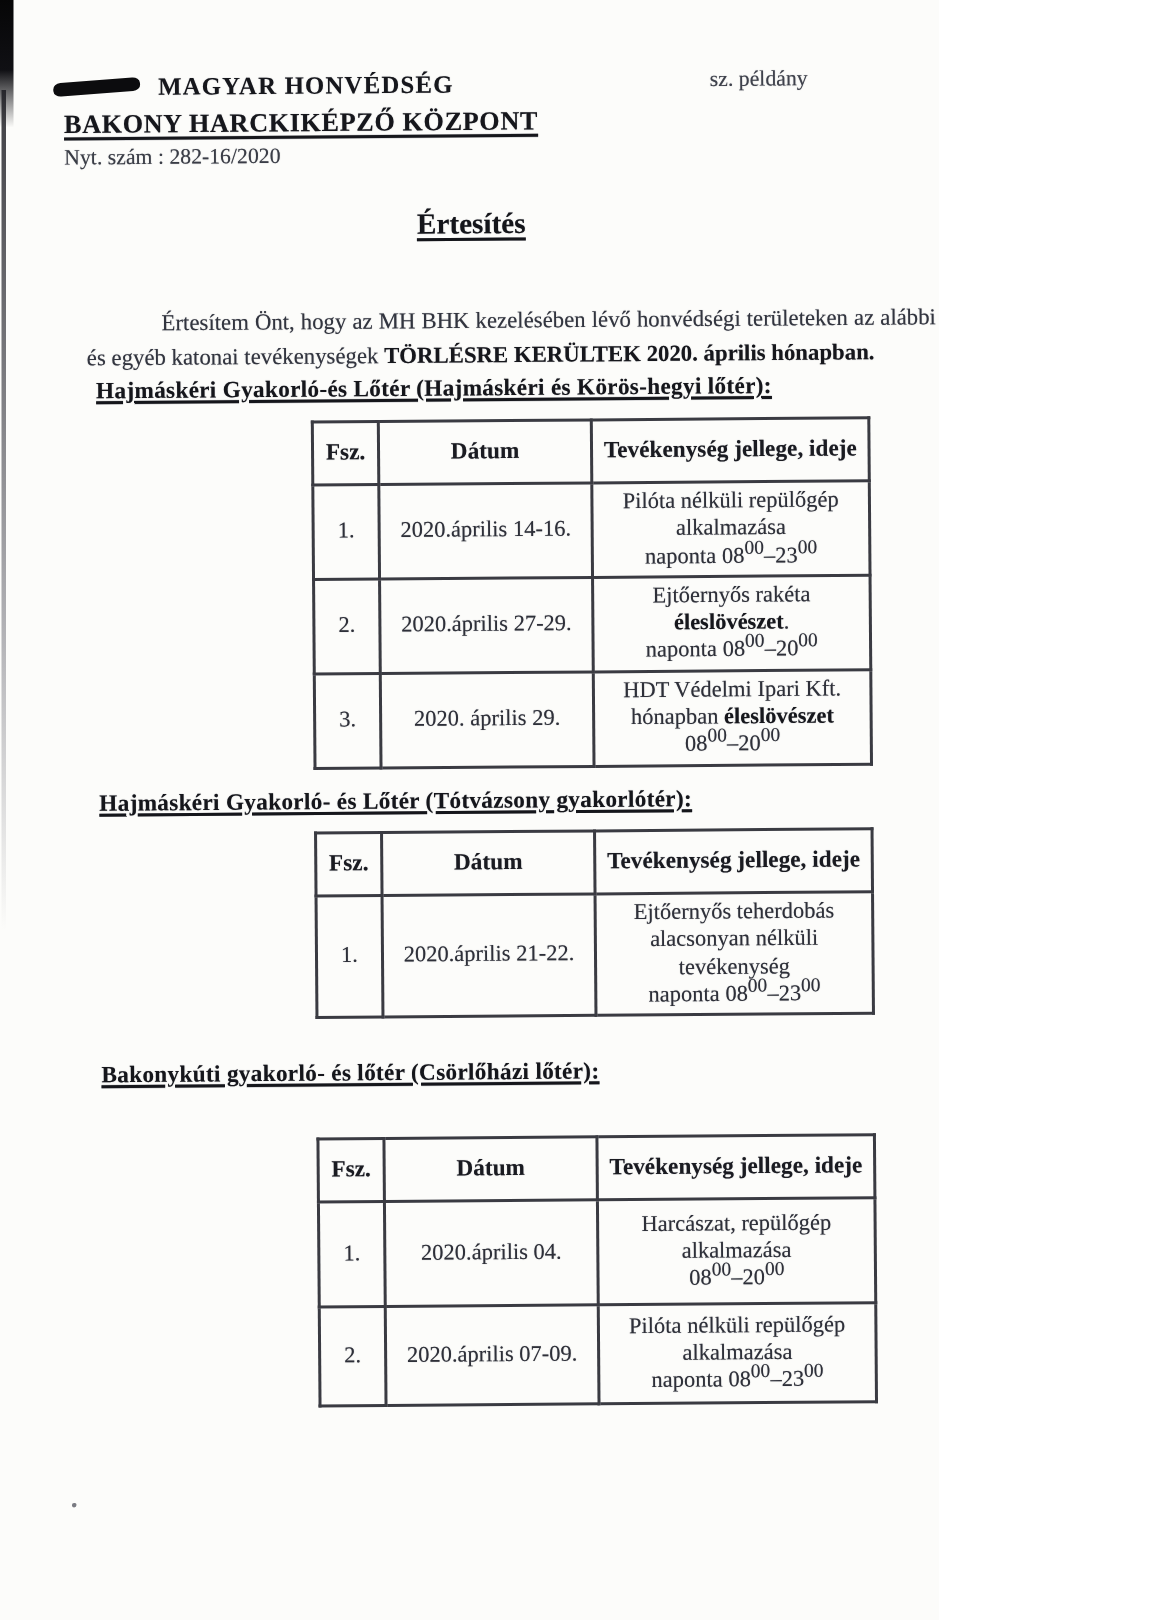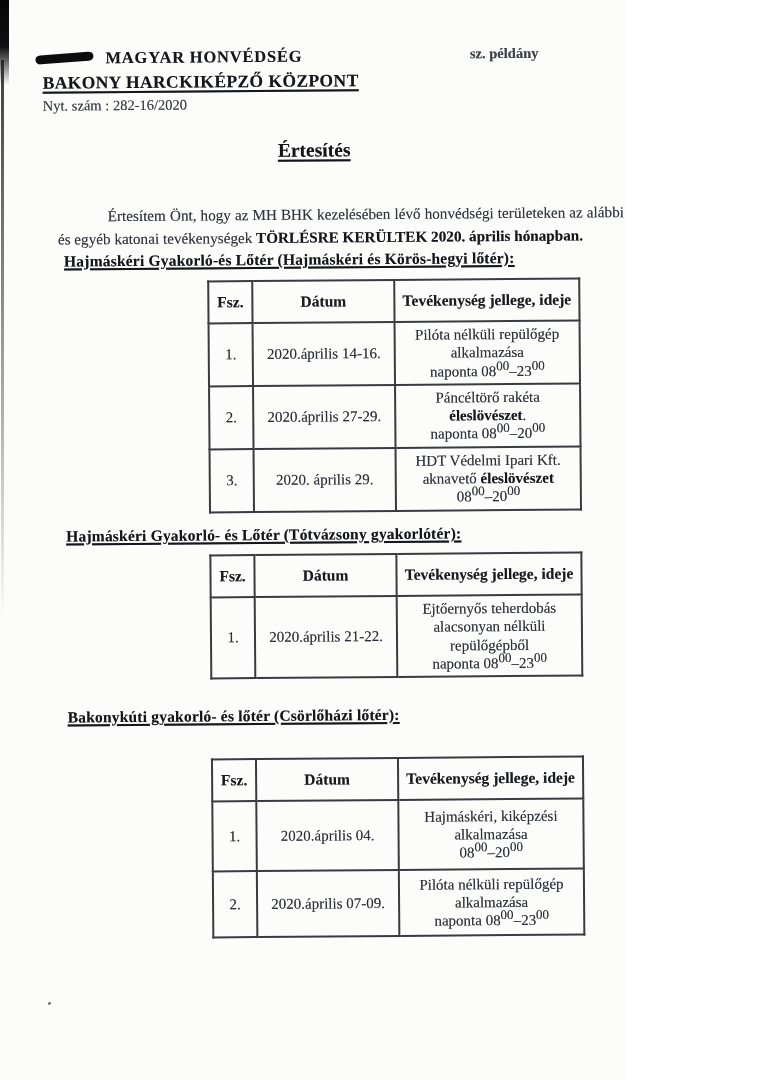--- a/index.html
+++ b/index.html
@@ -11,21 +11,21 @@
     text-shadow:0 0 .6px rgba(35,38,52,.5);
   }
   .content{position:absolute;inset:0;transform:rotate(-0.45deg);transform-origin:385px 0;}
 
   
   .header-block{position:absolute;top:46px;left:42px;}
   .org-line1{font-weight:bold;font-size:16.5px;letter-spacing:.8px;padding-left:63px;color:#16171c;}
   .org-line2{font-weight:bold;font-size:17.5px;letter-spacing:.4px;color:#16171c;margin-top:4px;
              text-decoration:underline;text-decoration-thickness:2px;text-underline-offset:3px;}
   .reg{font-size:14.5px;margin-top:4px;color:#3a3d46;}
-  .copy-note{position:absolute;top:46px;right:88px;font-size:14.5px;color:#3f424c;font-weight:bold;}
+  .copy-note{position:absolute;top:46px;right:88px;font-size:14.5px;color:#3f424c;}
 
   
   .doc-title{position:absolute;top:139px;left:0;width:100%;text-align:center;
     font-size:19.5px;font-weight:bold;color:#14151a;
     text-decoration:underline;text-decoration-thickness:2px;text-underline-offset:3px;}
 
   
   .intro{position:absolute;top:188px;left:56px;width:658px;
     font-size:15.2px;line-height:1.5;text-align:justify;text-indent:50px;color:#32353f;}
   .b{font-weight:bold;color:#16171c;}
@@ -106,31 +106,31 @@
             <td class="c-activity">
               <div class="line"><span>Pilóta nélküli repülőgép</span></div>
               <div class="line"><span>alkalmazása</span></div>
               <div class="line"><span>naponta 08</span><sup>00</sup><span>–23</span><sup>00</sup></div>
             </td>
           </tr>
           <tr>
             <td class="c-fsz">2.</td>
             <td class="c-datum">2020.április 27-29.</td>
             <td class="c-activity">
-              <div class="line"><span>Páncéltörő rakéta</span></div>
+              <div class="line"><span>Ejtőernyős rakéta</span></div>
               <div class="line"><span class="b">éleslövészet</span><span>.</span></div>
               <div class="line"><span>naponta 08</span><sup>00</sup><span>–20</span><sup>00</sup></div>
             </td>
           </tr>
           <tr>
             <td class="c-fsz">3.</td>
             <td class="c-datum">2020. április 29.</td>
             <td class="c-activity">
               <div class="line"><span>HDT Védelmi Ipari Kft.</span></div>
-              <div class="line"><span>aknavető </span><span class="b">éleslövészet</span></div>
+              <div class="line"><span>hónapban </span><span class="b">éleslövészet</span></div>
               <div class="line"><span>08</span><sup>00</sup><span>–20</span><sup>00</sup></div>
             </td>
           </tr>
         </tbody>
     </table>
 
     <div class="h-section h-sec-1">Hajmáskéri Gyakorló- és Lőtér (Tótvázsony gyakorlótér):</div>
     <table class="tbl tbl-1">
       <colgroup>
           <col style="width:44px">
@@ -144,21 +144,21 @@
           <th>Tevékenység jellege, ideje</th>
         </tr>
       </thead>
       <tbody>
           <tr>
             <td class="c-fsz">1.</td>
             <td class="c-datum">2020.április 21-22.</td>
             <td class="c-activity">
               <div class="line"><span>Ejtőernyős teherdobás</span></div>
               <div class="line"><span>alacsonyan nélküli</span></div>
-              <div class="line"><span>repülőgépből</span></div>
+              <div class="line"><span>tevékenység</span></div>
               <div class="line"><span>naponta 08</span><sup>00</sup><span>–23</span><sup>00</sup></div>
             </td>
           </tr>
         </tbody>
     </table>
 
     <div class="h-section h-sec-2">Bakonykúti gyakorló- és lőtér (Csörlőházi lőtér):</div>
     <table class="tbl tbl-2">
       <colgroup>
           <col style="width:44px">
@@ -170,21 +170,21 @@
           <th>Fsz.</th>
           <th>Dátum</th>
           <th>Tevékenység jellege, ideje</th>
         </tr>
       </thead>
       <tbody>
           <tr>
             <td class="c-fsz">1.</td>
             <td class="c-datum">2020.április 04.</td>
             <td class="c-activity">
-              <div class="line"><span>Hajmáskéri, kiképzési</span></div>
+              <div class="line"><span>Harcászat, repülőgép</span></div>
               <div class="line"><span>alkalmazása</span></div>
               <div class="line"><span>08</span><sup>00</sup><span>–20</span><sup>00</sup></div>
             </td>
           </tr>
           <tr>
             <td class="c-fsz">2.</td>
             <td class="c-datum">2020.április 07-09.</td>
             <td class="c-activity">
               <div class="line"><span>Pilóta nélküli repülőgép</span></div>
               <div class="line"><span>alkalmazása</span></div>

